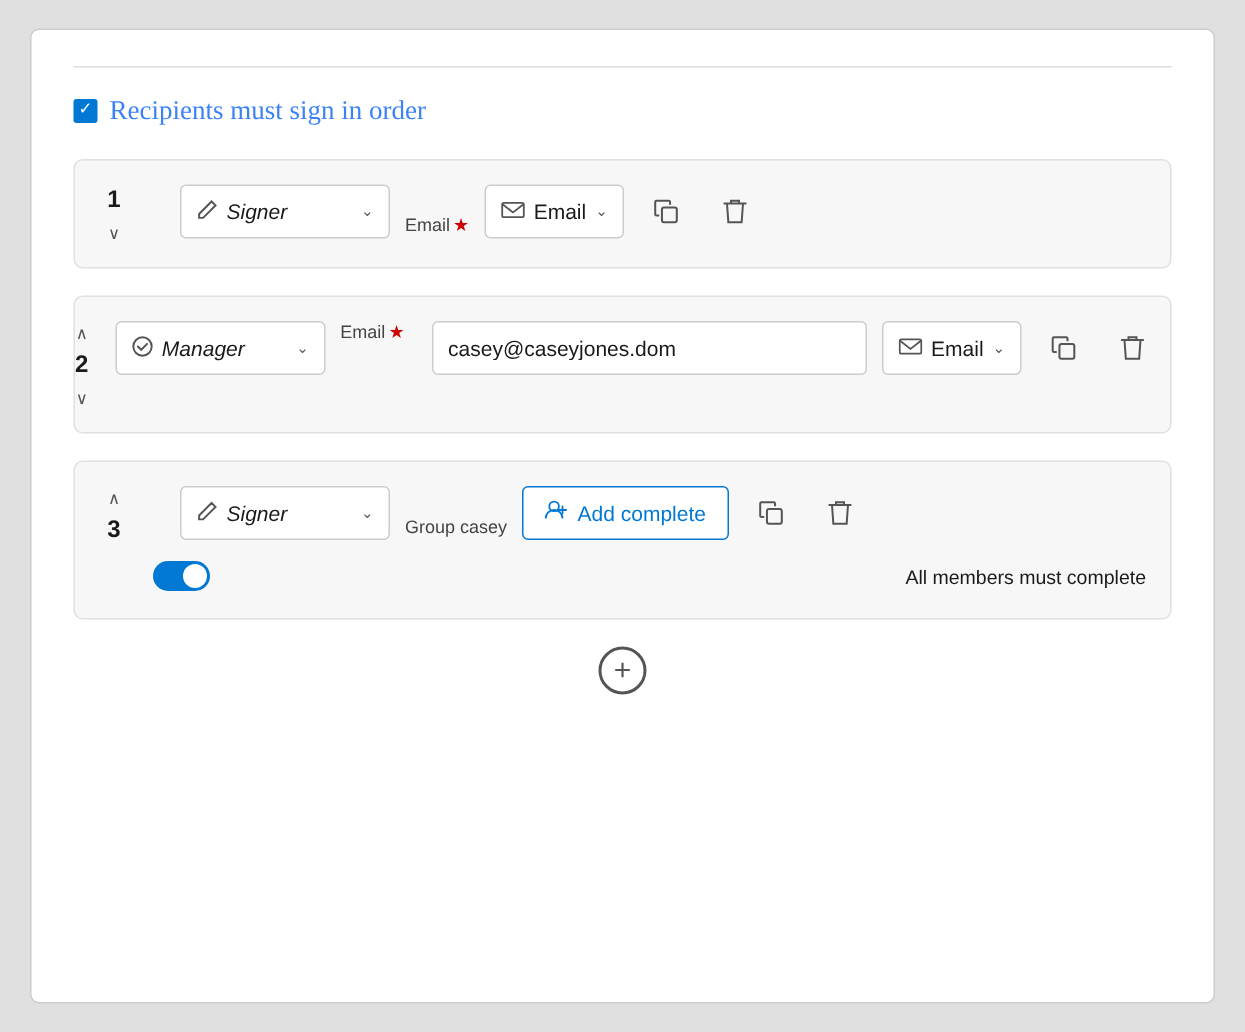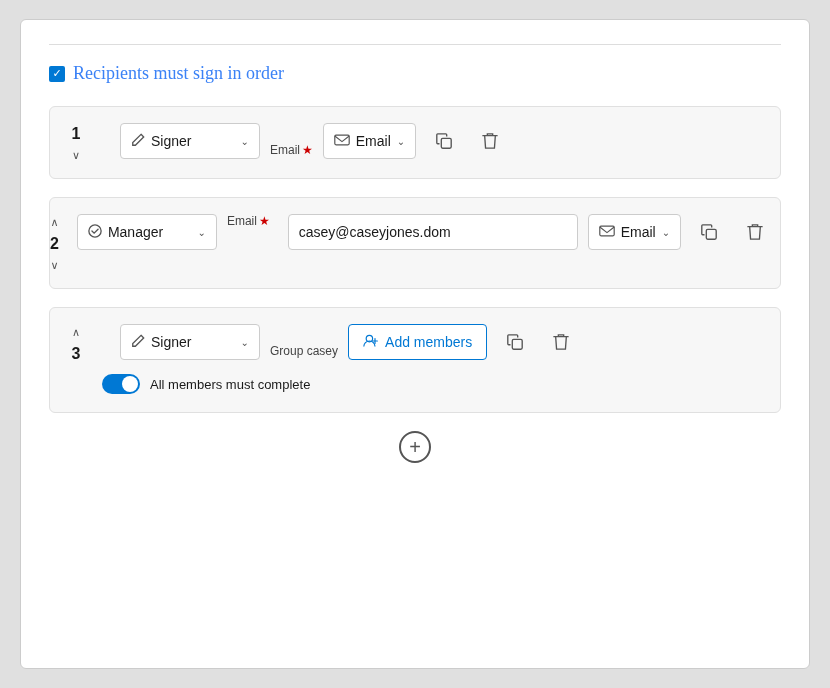--- a/index.html
+++ b/index.html
@@ -128,20 +128,21 @@
       min-width: 140px;
       height: 36px;
     }
     .role-icon {
       font-size: 14px;
       color: #555;
     }
     .role-label {
       flex: 1;
       font-size: 14px;
+      font-style: italic;
     }
     .dropdown-arrow {
       color: #555;
       font-size: 10px;
     }
     .email-input {
       background: #fff;
       border: 1px solid #ccc;
       border-radius: 4px;
       padding: 6px 10px;
@@ -218,20 +219,21 @@
     .group-label {
       font-size: 12px;
       color: #444;
       margin-bottom: 2px;
     }
     .all-members-row {
       display: flex;
       align-items: center;
       gap: 10px;
       margin-top: 14px;
+      justify-content: space-between;
     }
     
     .toggle {
       position: relative;
       display: inline-block;
       width: 38px;
       height: 20px;
       cursor: pointer;
     }
     .toggle-track {
@@ -411,21 +413,21 @@
           <div class="group-label">Group casey</div>
         </div>
         <button class="add-members-btn">
           <span class="add-members-icon">
             <svg width="16" height="14" viewBox="0 0 20 16" fill="none" xmlns="http://www.w3.org/2000/svg">
               <circle cx="8" cy="5" r="4" stroke="#0078d4" stroke-width="1.5" fill="none"></circle>
               <path d="M1 15c0-3.866 3.134-7 7-7s7 3.134 7 7" stroke="#0078d4" stroke-width="1.5" fill="none"></path>
               <path d="M15 5v6M12 8h6" stroke="#0078d4" stroke-width="1.5" stroke-linecap="round"></path>
             </svg>
           </span>
-          <span>Add members</span>
+          <span>Add complete</span>
         </button>
         <button class="icon-btn" title="Copy">
           <svg width="18" height="18" viewBox="0 0 20 20" fill="none" xmlns="http://www.w3.org/2000/svg">
             <rect x="7" y="7" width="11" height="11" rx="1.5" stroke="#555" stroke-width="1.5" fill="none"></rect>
             <path d="M5 13H3a1 1 0 01-1-1V3a1 1 0 011-1h9a1 1 0 011 1v2" stroke="#555" stroke-width="1.5"></path>
           </svg>
         </button>
         <button class="icon-btn" title="Delete">
           <svg width="16" height="18" viewBox="0 0 18 20" fill="none" xmlns="http://www.w3.org/2000/svg">
             <path d="M1 4h16M6 4V2h6v2M3 4l1 14h10l1-14" stroke="#555" stroke-width="1.5" stroke-linecap="round"></path>

